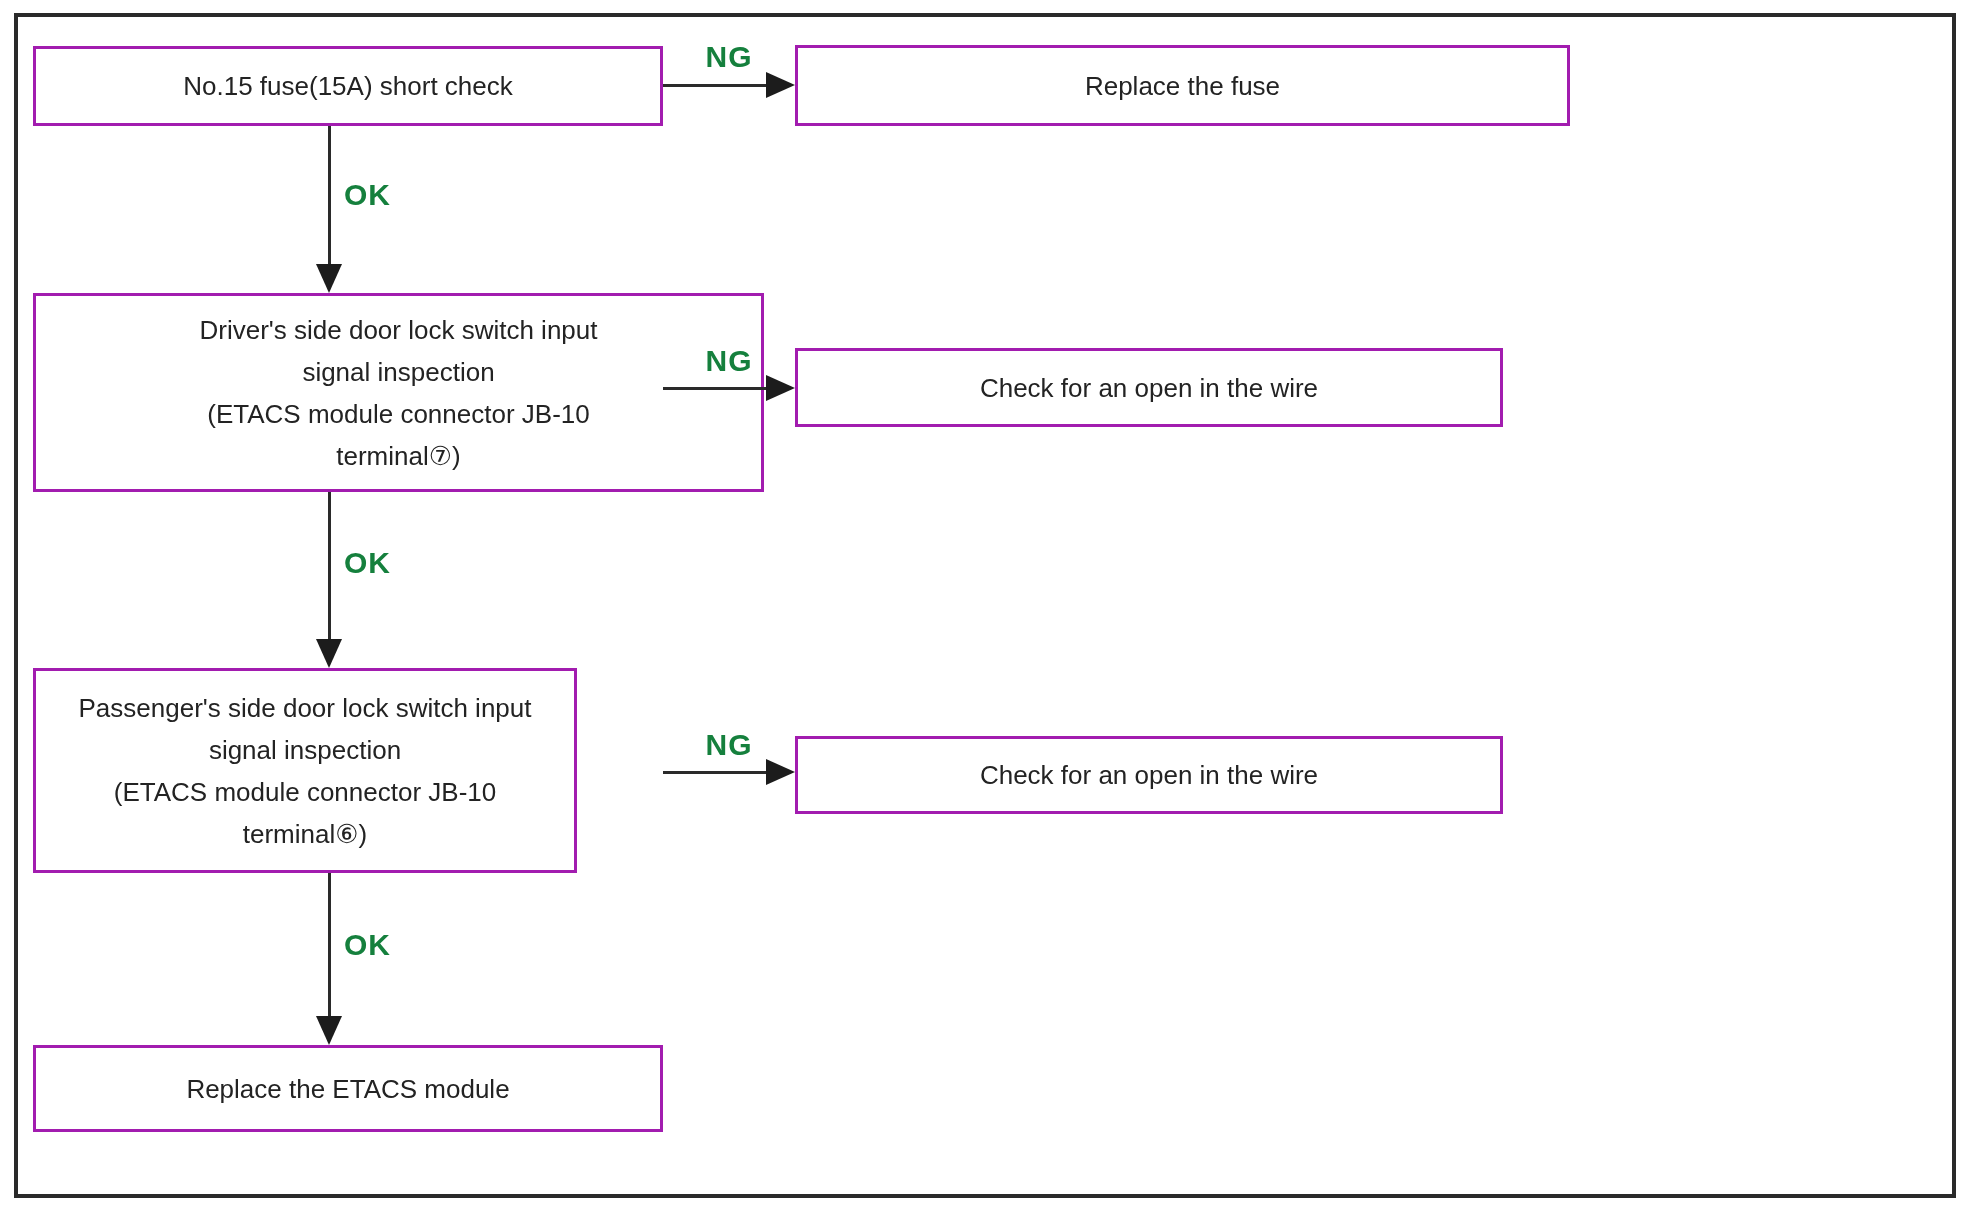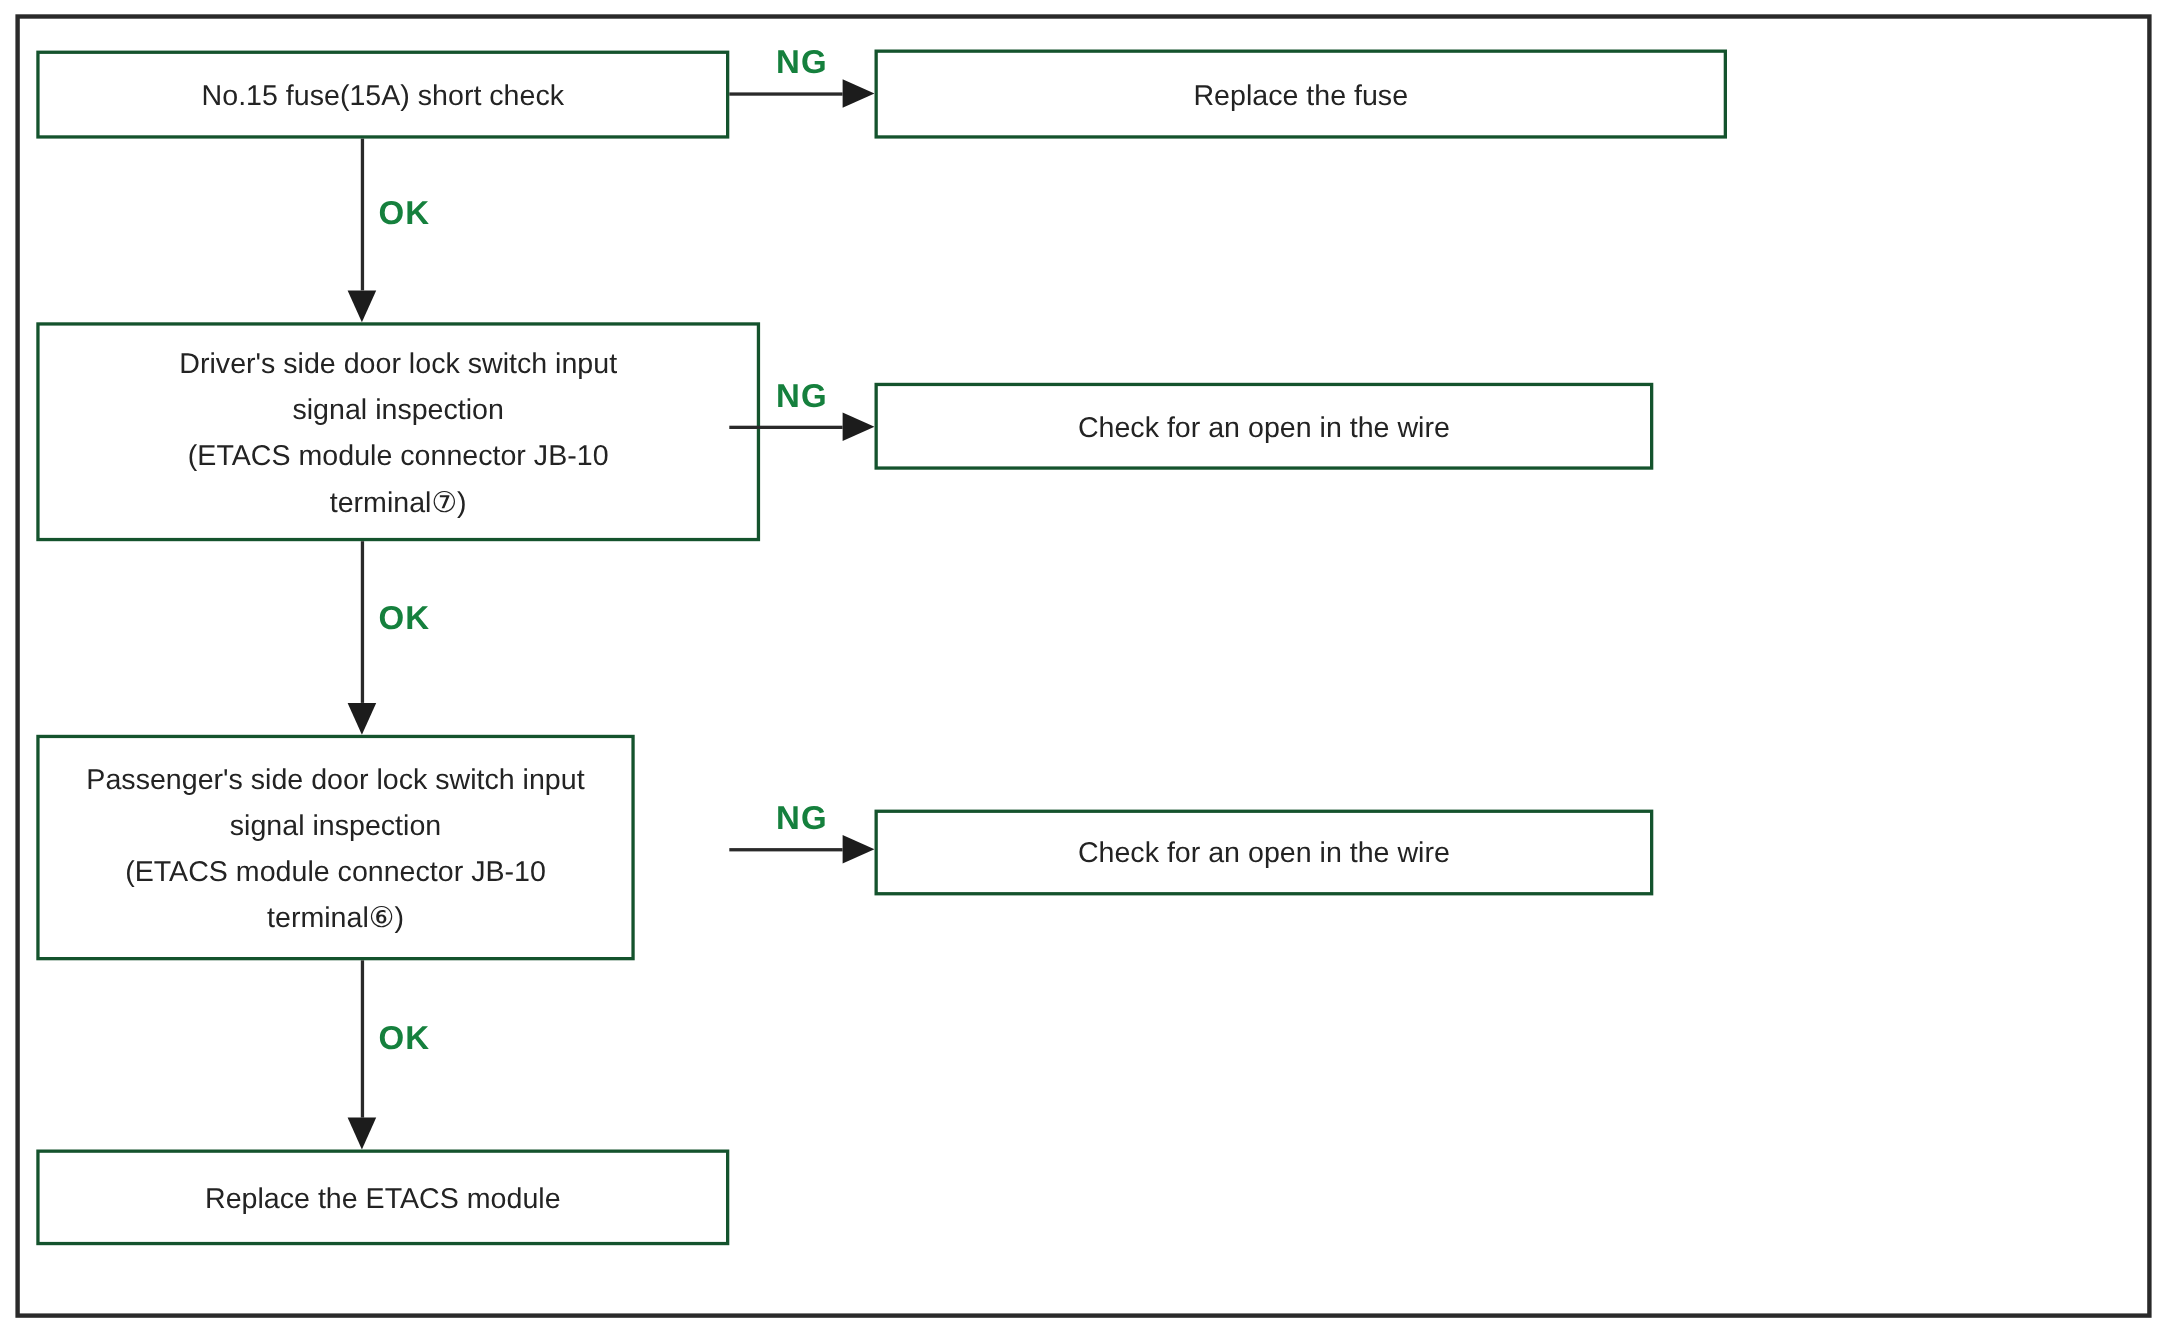--- a/index.html
+++ b/index.html
@@ -19,21 +19,21 @@
   .outer-frame {
     position: absolute;
     left: 14px; top: 13px;
     width: 1942px; height: 1185px;
     border: 4px solid #2a2a2a;
     box-sizing: border-box;
     background: #ffffff;
   }
   .node {
     position: absolute;
-    border: 3px solid #14532d;
+    border: 3px solid #a21caf;
     box-sizing: border-box;
     background: #ffffff;
     display: flex;
     flex-direction: column;
     align-items: center;
     justify-content: center;
     text-align: center;
     font-size: 26px;
     line-height: 42px;
     color: #232323;
@@ -62,21 +62,21 @@
     width: 80px;
     text-align: center;
     font-size: 30px;
     font-weight: bold;
     color: #15803d;
     letter-spacing: 1px;
   }
   
   #node-fuse-check        { left: 33px;  top: 46px;   width: 630px; height: 80px; }
   #node-replace-fuse      { left: 795px; top: 45px;   width: 775px; height: 81px; }
-  #node-driver-inspection { left: 33px;  top: 293px;  width: 658px; height: 199px; }
+  #node-driver-inspection { left: 33px;  top: 293px;  width: 731px; height: 199px; }
   #node-check-wire-1      { left: 795px; top: 348px;  width: 708px; height: 79px; }
   #node-passenger-inspection { left: 33px; top: 668px; width: 544px; height: 205px; }
   #node-check-wire-2      { left: 795px; top: 736px;  width: 708px; height: 78px; }
   #node-replace-etacs     { left: 33px;  top: 1045px; width: 630px; height: 87px; }
   
   #ng-line-1 { left: 663px; top: 84px;  width: 103px; height: 3px; }
   #ng-head-1 { left: 766px; top: 72px; }
   #ng-label-1 { left: 689px; top: 40px; }
   #ng-line-2 { left: 663px; top: 387px; width: 103px; height: 3px; }
   #ng-head-2 { left: 766px; top: 375px; }

